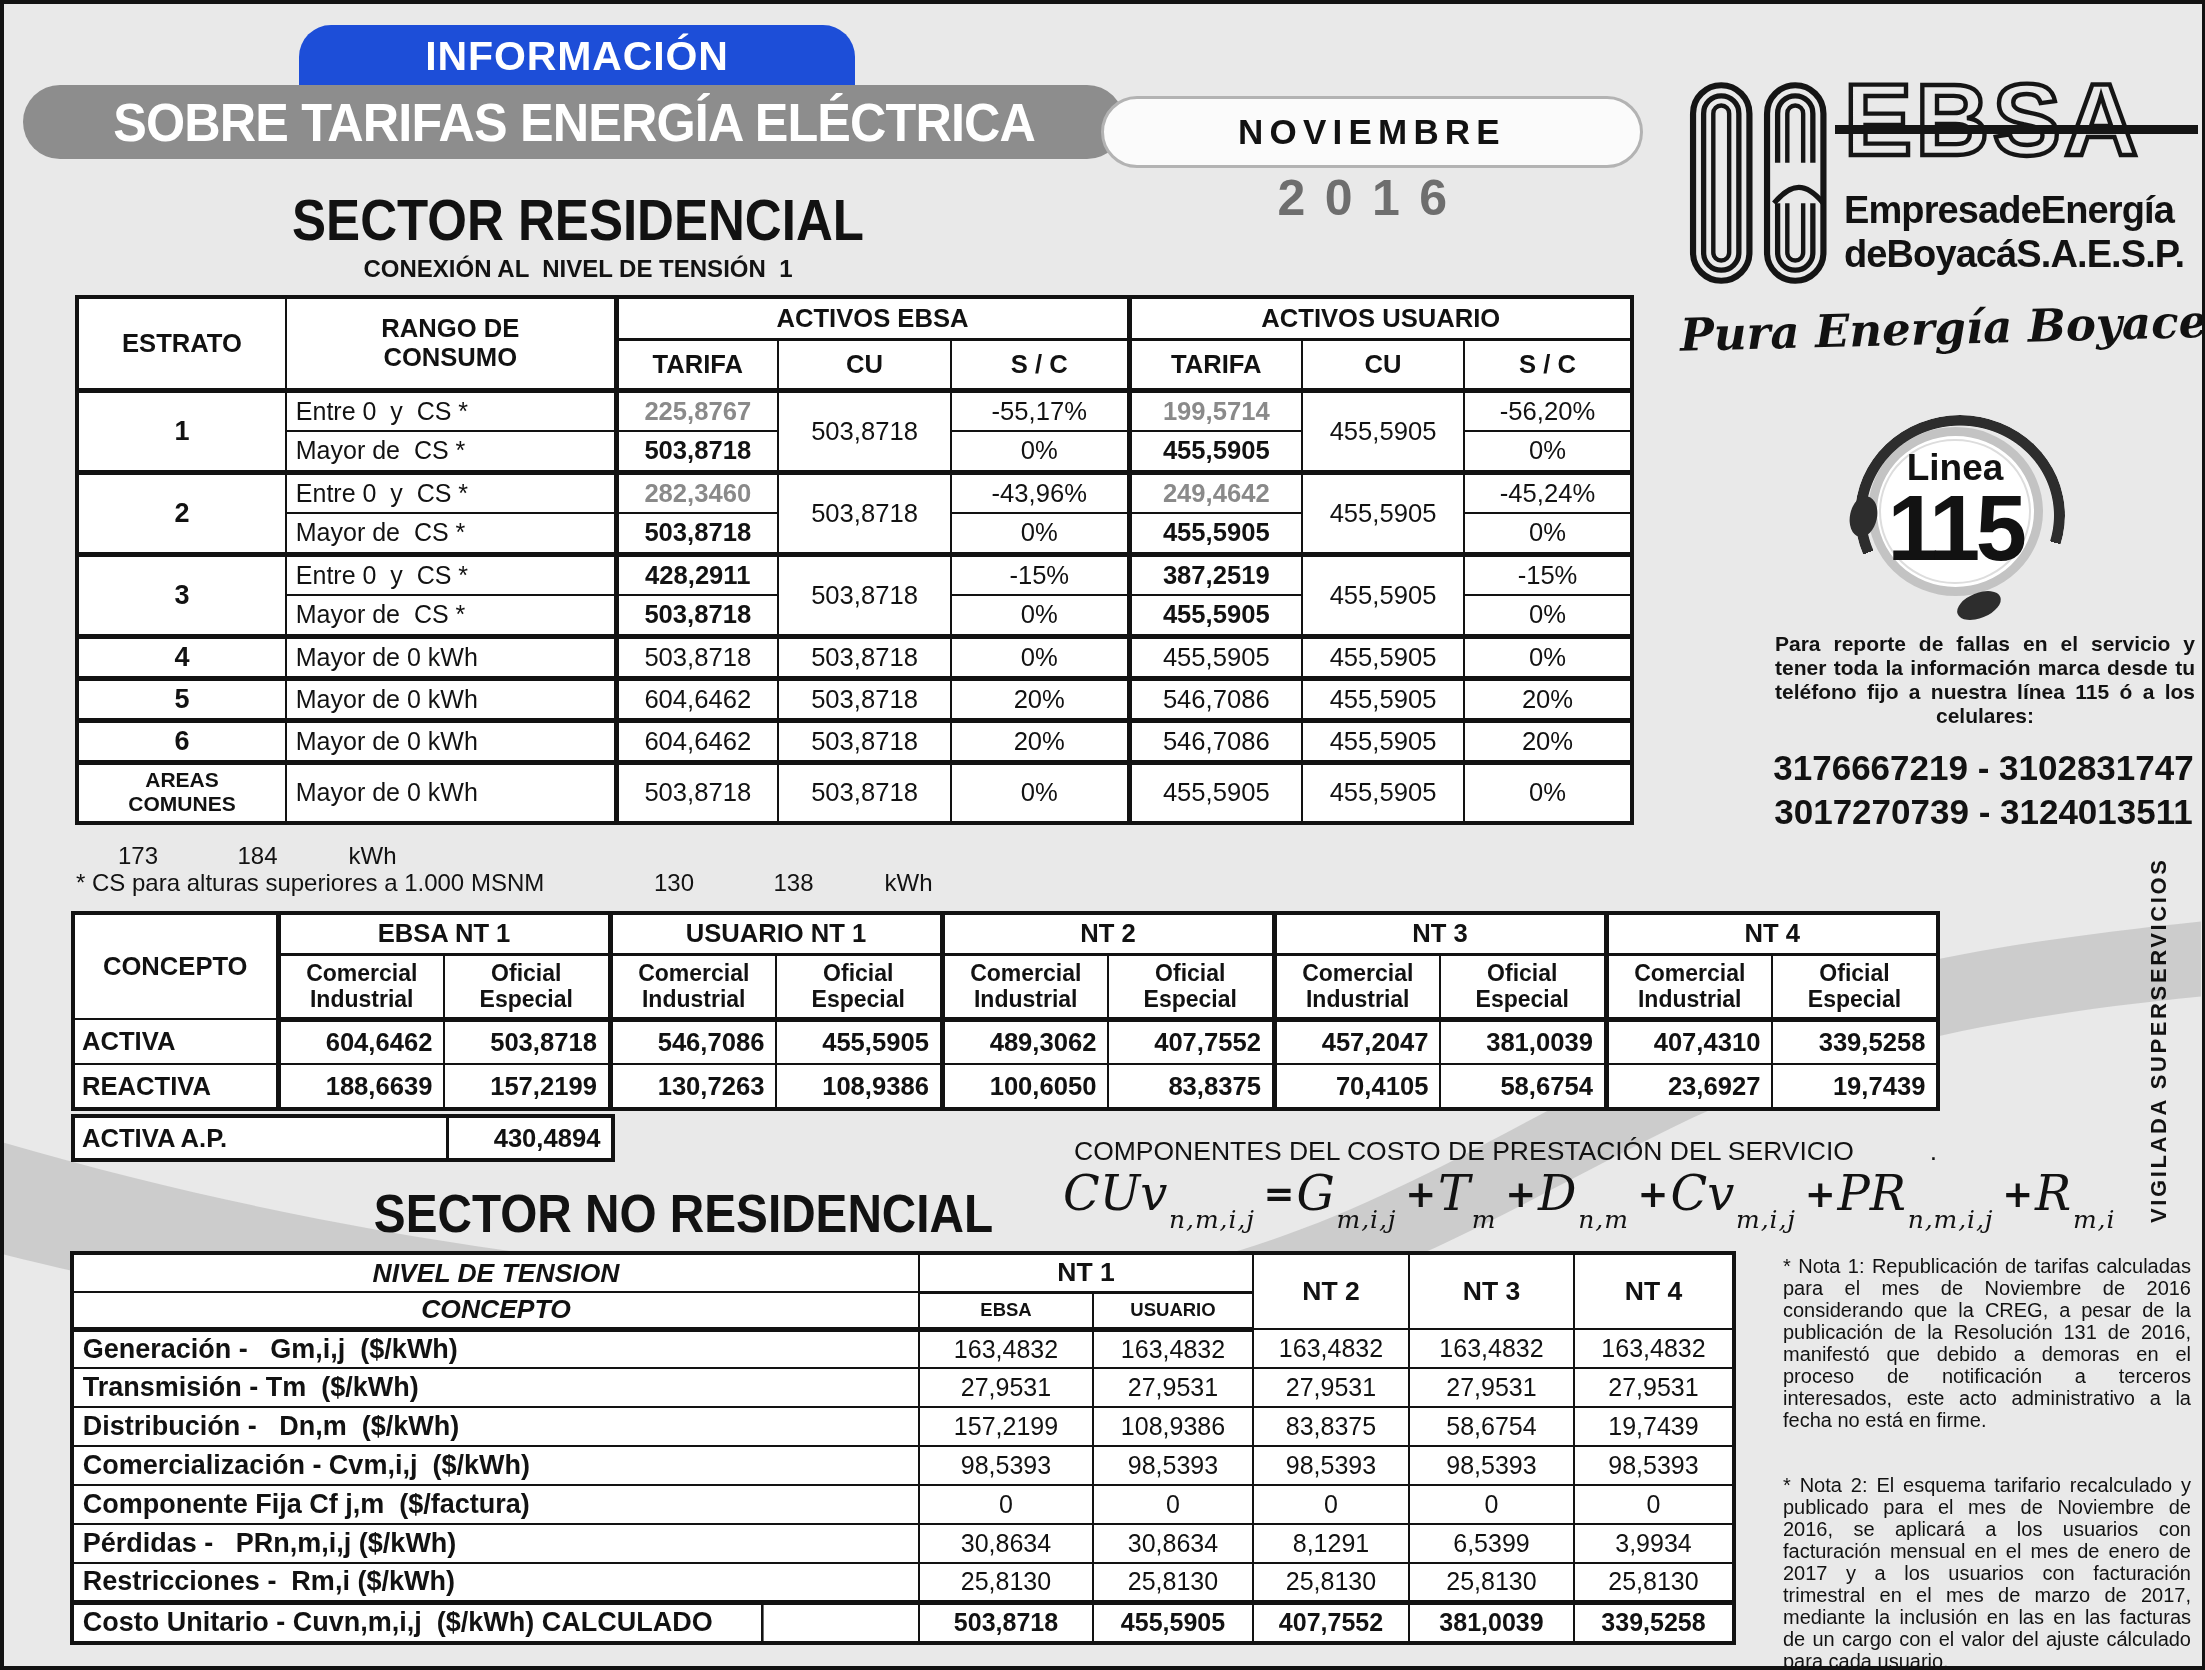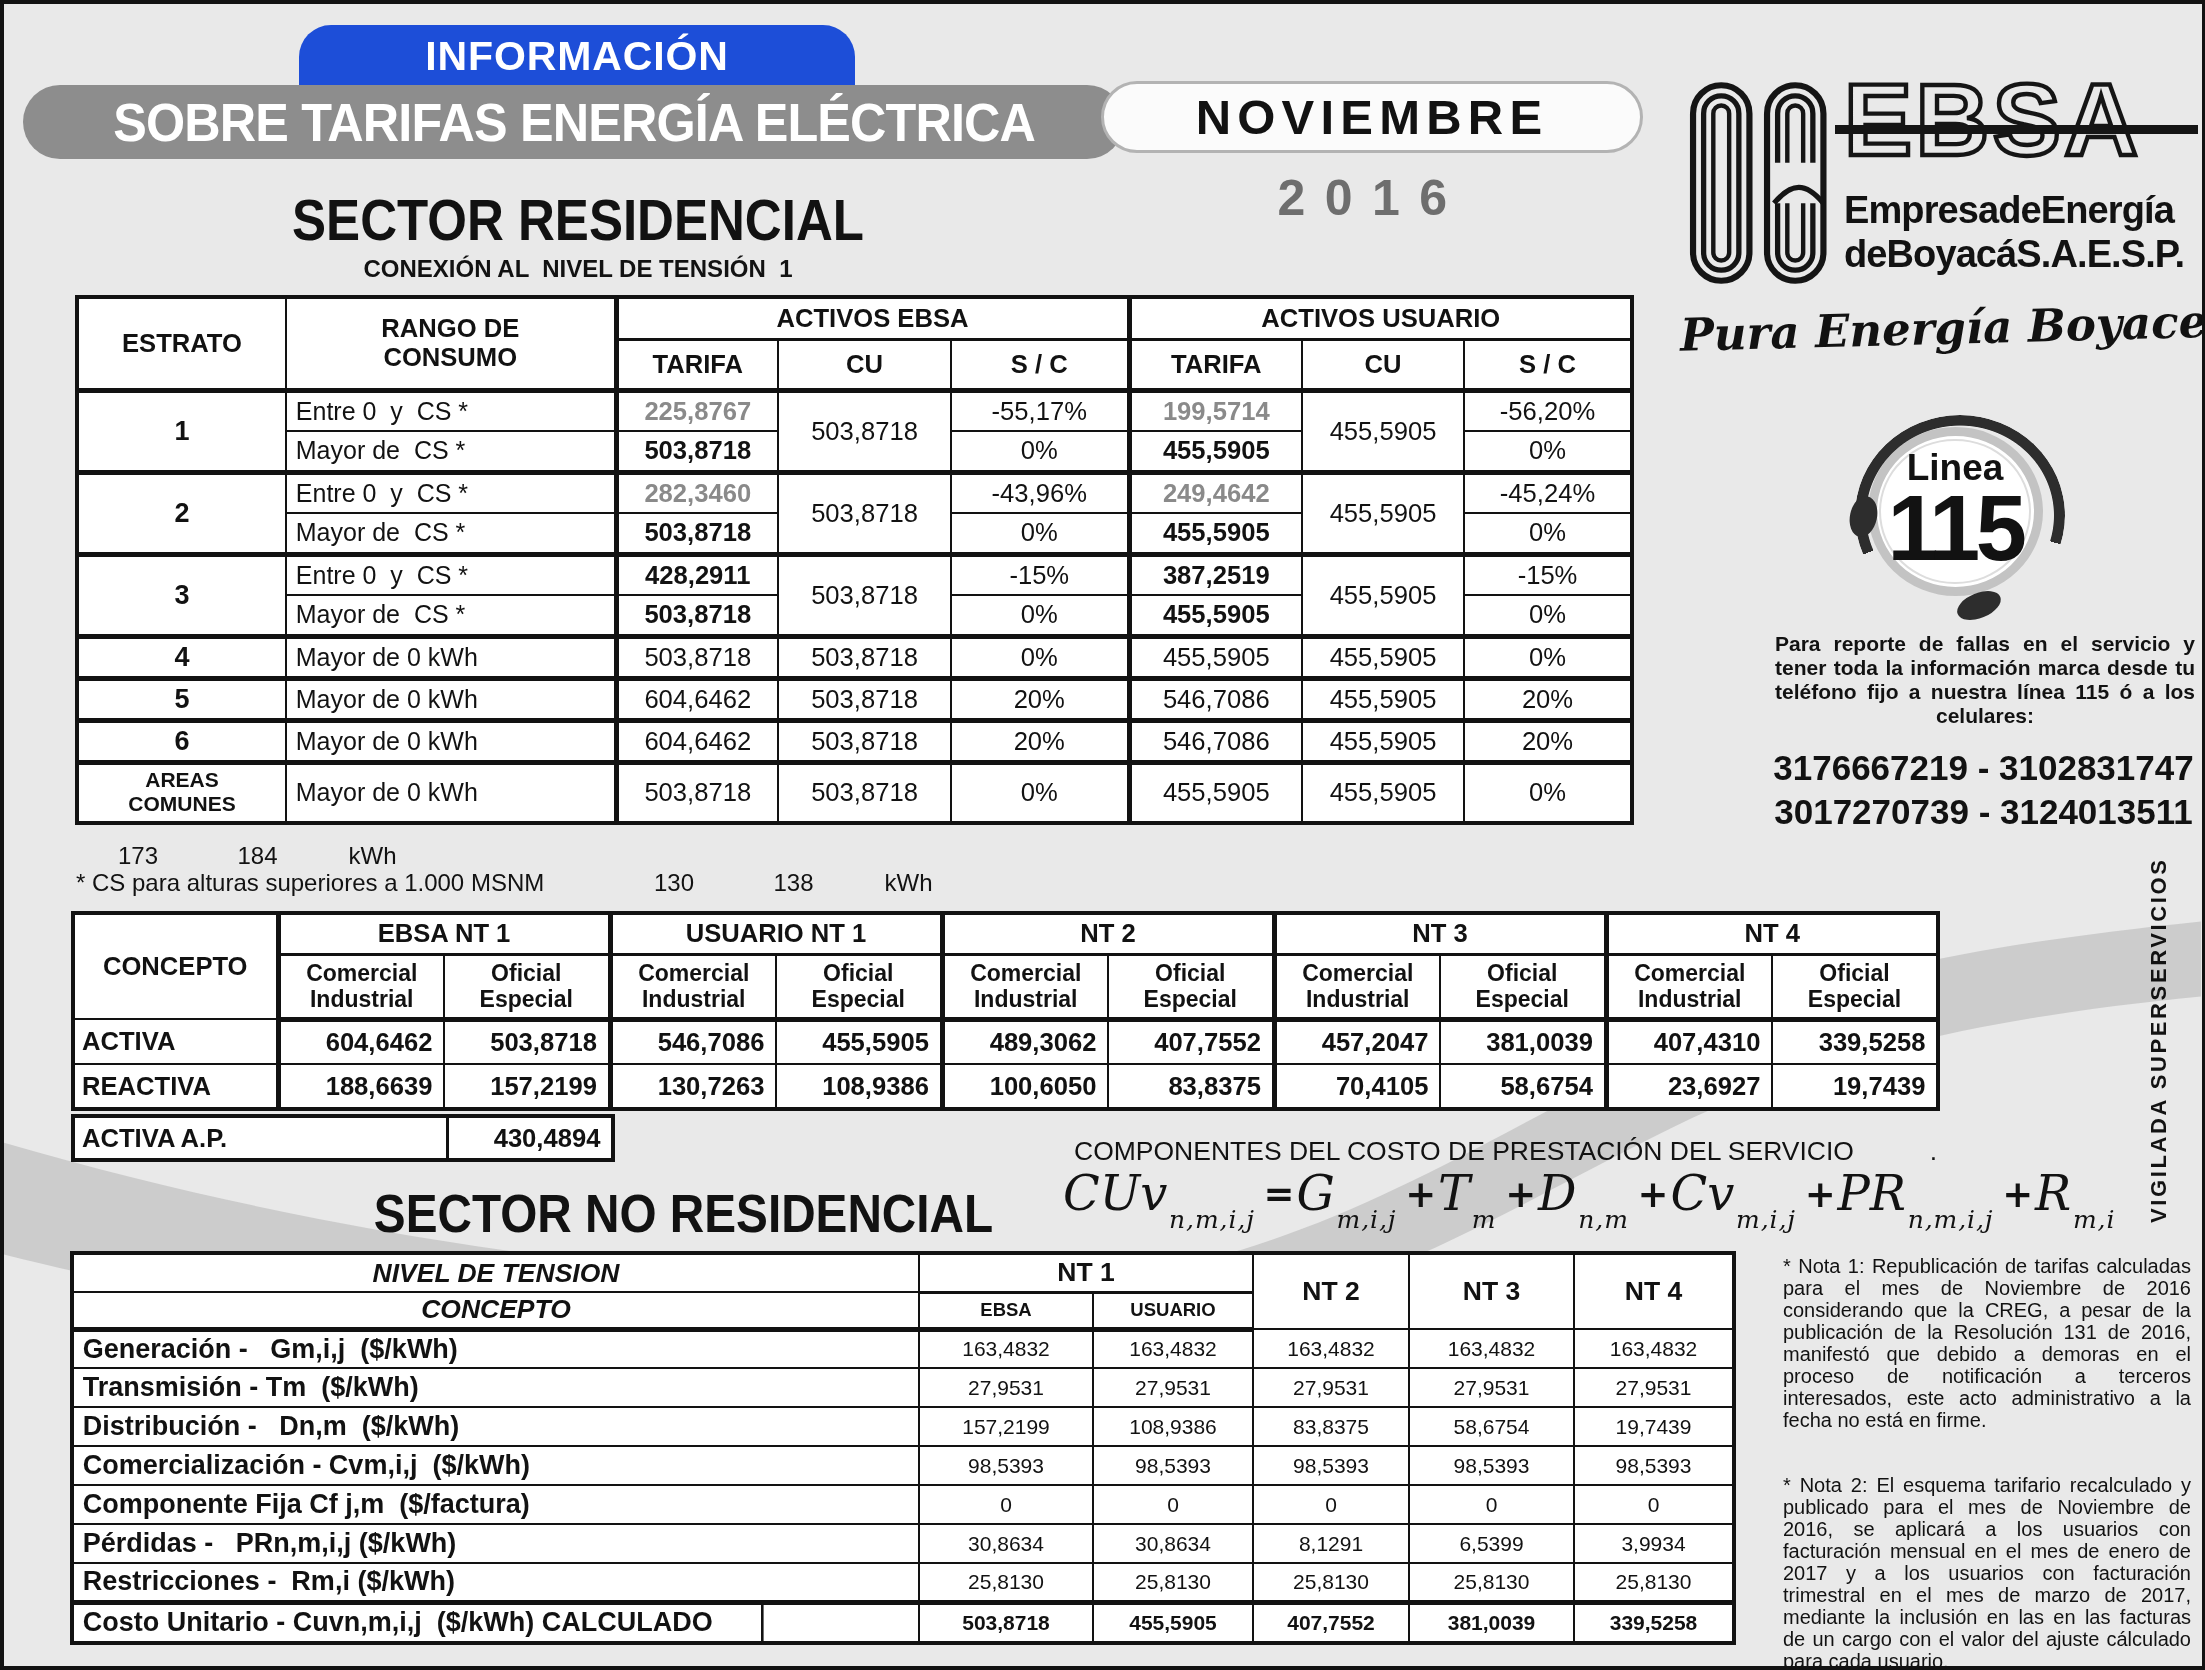--- a/index.html
+++ b/index.html
@@ -8,22 +8,22 @@
   .abs{position:absolute;}
   .swoosh{position:absolute;left:0;top:0;z-index:0;}
   .z{z-index:1;}
 
   
   .info-tab{left:295px;top:21px;width:556px;height:62px;background:#1d4ed8;border-radius:32px 32px 0 0;
             color:#fff;font-size:41px;font-weight:bold;display:flex;align-items:center;justify-content:center;letter-spacing:0.9px;}
   .banner{left:19.4px;top:81px;width:1101px;height:74px;background:#8d8d8d;border-radius:39px;
           color:#fff;display:flex;align-items:center;justify-content:center;}
   .banner span{font-size:53px;font-weight:bold;white-space:nowrap;transform:scaleX(.95);letter-spacing:-0.9px;}
-  .month-pill{left:1097px;top:77px;width:542px;height:72px;background:#fbfbfb;border:3.5px solid #b3b3b3;border-radius:39px;
-              display:flex;align-items:center;justify-content:center;font-size:49px;font-weight:bold;letter-spacing:6.2px;box-sizing:border-box;}
+  .month-pill{left:1097px;top:92px;width:542px;height:72px;background:#fbfbfb;border:3.5px solid #b3b3b3;border-radius:39px;
+              display:flex;align-items:center;justify-content:center;font-size:35px;font-weight:bold;letter-spacing:6.2px;box-sizing:border-box;}
   .year{left:1097px;top:165px;width:542px;text-align:center;color:#6e6e6e;font-size:50px;font-weight:bold;letter-spacing:19.4px;}
 
   
   .ebsa-symbol{left:1682px;top:74px;}
   .ebsa-word{left:1840px;top:65px;width:346px;height:113px;position:absolute;font-size:102px;font-weight:bold;
              letter-spacing:3.5px;color:#151515;-webkit-text-fill-color:#e9e9e9;-webkit-text-stroke:4.4px #151515;line-height:1;}
   .ebsa-strike{position:absolute;left:1831px;top:121px;width:363px;height:8.8px;background:#151515;}
   .ebsa-line{left:1840px;position:absolute;font-size:38px;font-weight:bold;letter-spacing:-0.9px;white-space:nowrap;}
   .el1{top:185px;} .el2{top:229px;}
   .slogan{left:1676px;top:298px;width:521px;text-align:center;font-size:45px;font-weight:bold;font-style:italic;
@@ -98,21 +98,21 @@
 
   
   .t3{left:66px;top:1247px;border:4.4px solid #121212;}
   .t3 tr.h1{height:39px;} .t3 tr.h2{height:37px;} .t3 tr.dr{height:39px;} .t3 tr.tr-total{height:41px;}
   .t3 th{font-size:26.5px;font-weight:bold;}
   .t3 th.it{font-style:italic;}
   .t3 th.small{font-size:18.5px;}
   .t3 thead tr.h2 th{border-bottom:5.3px solid #121212;}
   .t3 th.gh{border-bottom:3.5px solid #121212;}
   .t3 td.lbl{font-size:27px;font-weight:bold;padding-left:8.8px;white-space:pre;}
-  .t3 td.c{text-align:center;font-size:21px;}
+  .t3 td.c{text-align:center;font-size:25px;}
   .t3 tr.tr-total td{border-top:5.3px solid #121212;font-weight:bold;}
   .t3 td.lbl-total{background:linear-gradient(#121212,#121212) 687px 0/2.6px 100% no-repeat;}
 
   
   .nota{left:1779px;width:408px;font-size:20px;line-height:22px;text-align:justify;}
   .nota1{top:1251px;} .nota2{top:1470px;}
 
   
   .footnotes{left:72px;top:838px;font-size:24px;}
   .fn-row{display:flex;height:27px;align-items:center;}

